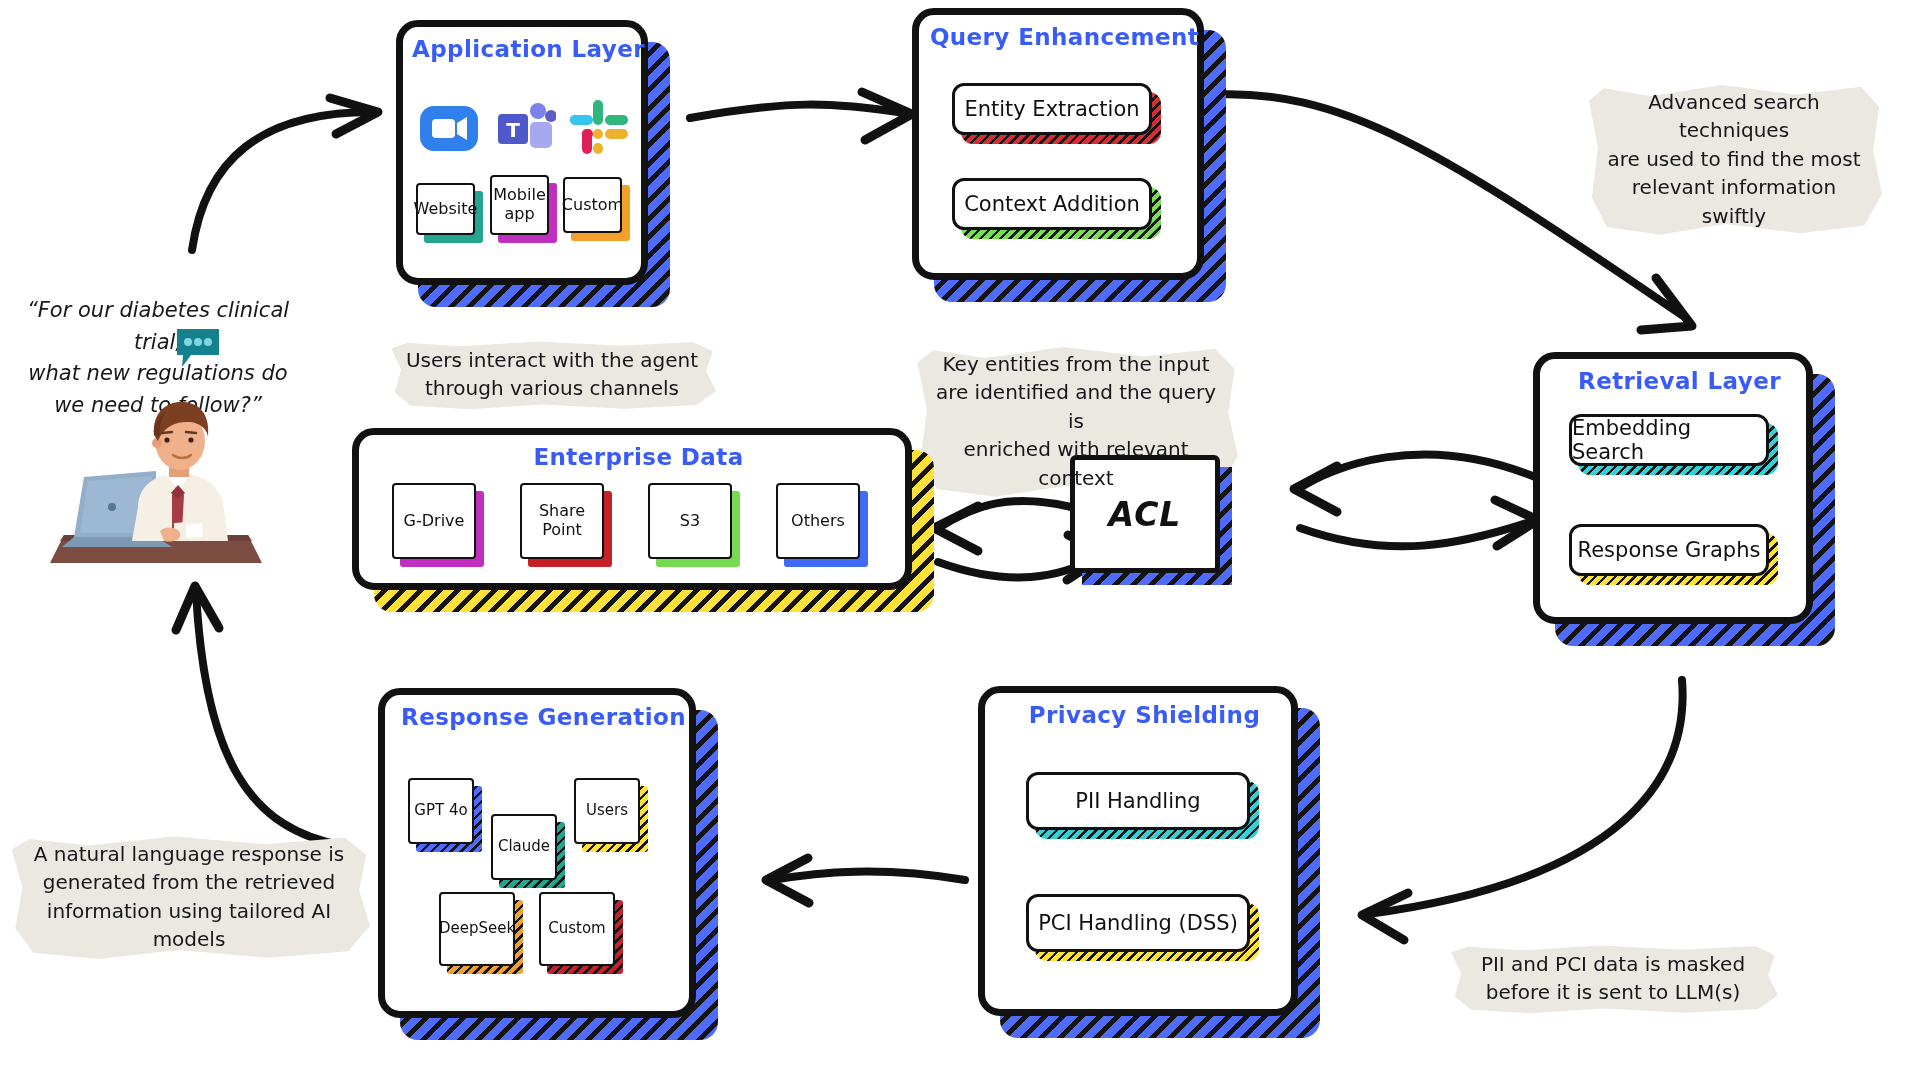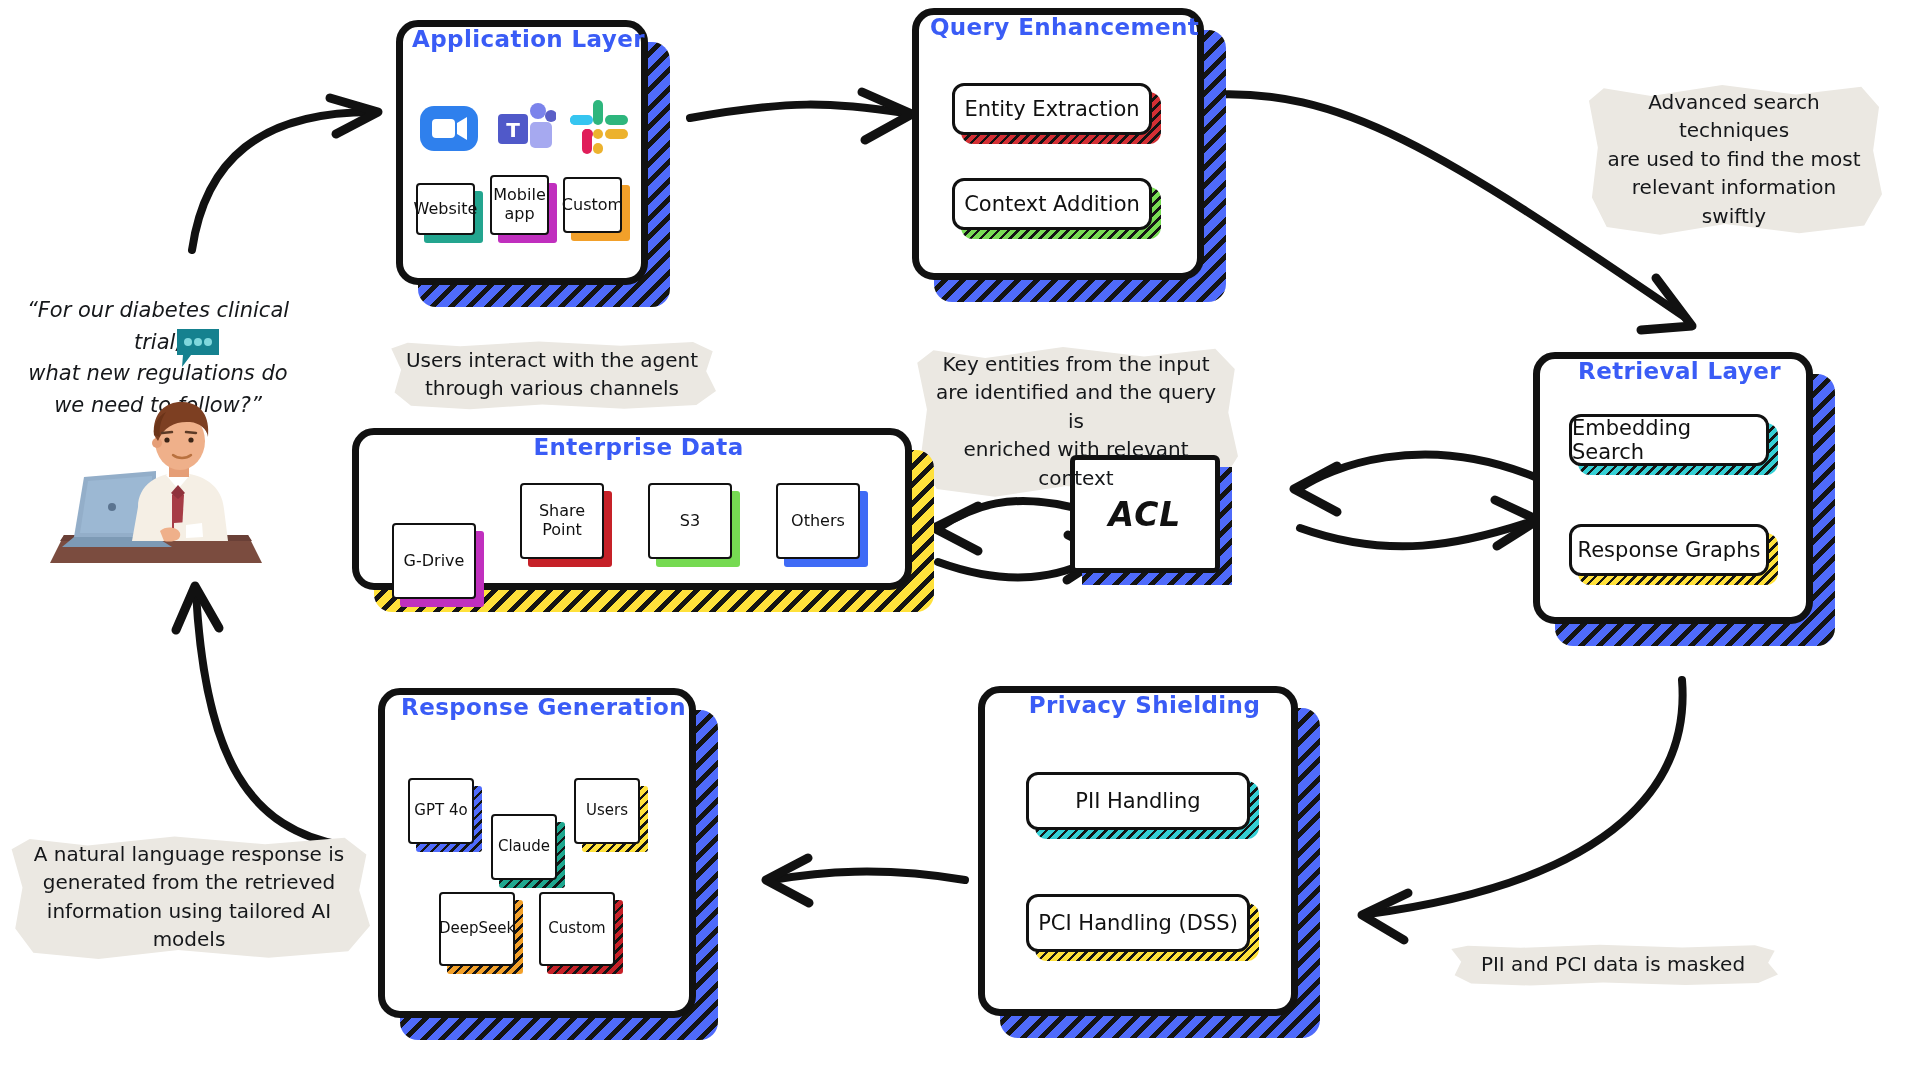--- a/index.html
+++ b/index.html
@@ -19,21 +19,21 @@
     border-radius:18px;
   }
   .module .card{
     position:absolute;left:0;top:0;right:0;bottom:0;
     background:#fff;
     border:7px solid #111;
     border-radius:22px;
     box-sizing:border-box;
   }
   .module .title{
-    position:absolute;left:0;right:0;top:6px;
+    position:absolute;left:0;right:0;top:16px;
     text-align:center;
     color:#3a5cf6;
     font-family:"DejaVu Sans", sans-serif;
     font-weight:bold;
     font-size:23px;
     letter-spacing:.4px;
     margin-left:13px;
   }
   
   .sh-blue{
@@ -340,21 +340,21 @@
         <span class="plab">Response Graphs</span>
       </div>
     </div>
   </div>
 
   <div class="module" style="left:352px;top:428px;width:560px;height:162px;">
     <div class="shadow sh-yellow"></div>
     <div class="card"></div>
     <div class="title">Enterprise Data</div>
 
-    <div class="note" style="left:40px;top:55px;width:84px;height:76px;margin-top:40px;">
+    <div class="note" style="left:40px;top:55px;width:84px;height:76px;">
       <div class="nsh s-purple"></div>
       <div class="nbx">
         <div class="nlab">G-Drive</div>
       </div>
     </div>
     <div class="note" style="left:168px;top:55px;width:84px;height:76px;">
       <div class="nsh s-red"></div>
       <div class="nbx">
         <div class="nlab">
           <span>Share</span><br>
@@ -398,20 +398,21 @@
       <div class="psh hat-yellow"></div>
       <div class="pbx">
         <span class="plab">PCI Handling (DSS)</span>
       </div>
     </div>
   </div>
 
   <div class="anno" style="left:1448px;top:938px;width:330px;">
     <div class="hl"></div>
     <span class="txt">PII and PCI data is masked</span>
+    <span class="txt">before it is sent to LLM(s)</span>
   </div>
 
   <div class="module" style="left:378px;top:688px;width:318px;height:330px;">
     <div class="shadow sh-blue"></div>
     <div class="card"></div>
     <div class="title">Response Generation</div>
 
     <div class="note sm" style="left:30px;top:90px;width:66px;height:66px;">
       <div class="nsh n-hat-blue"></div>
       <div class="nbx">

